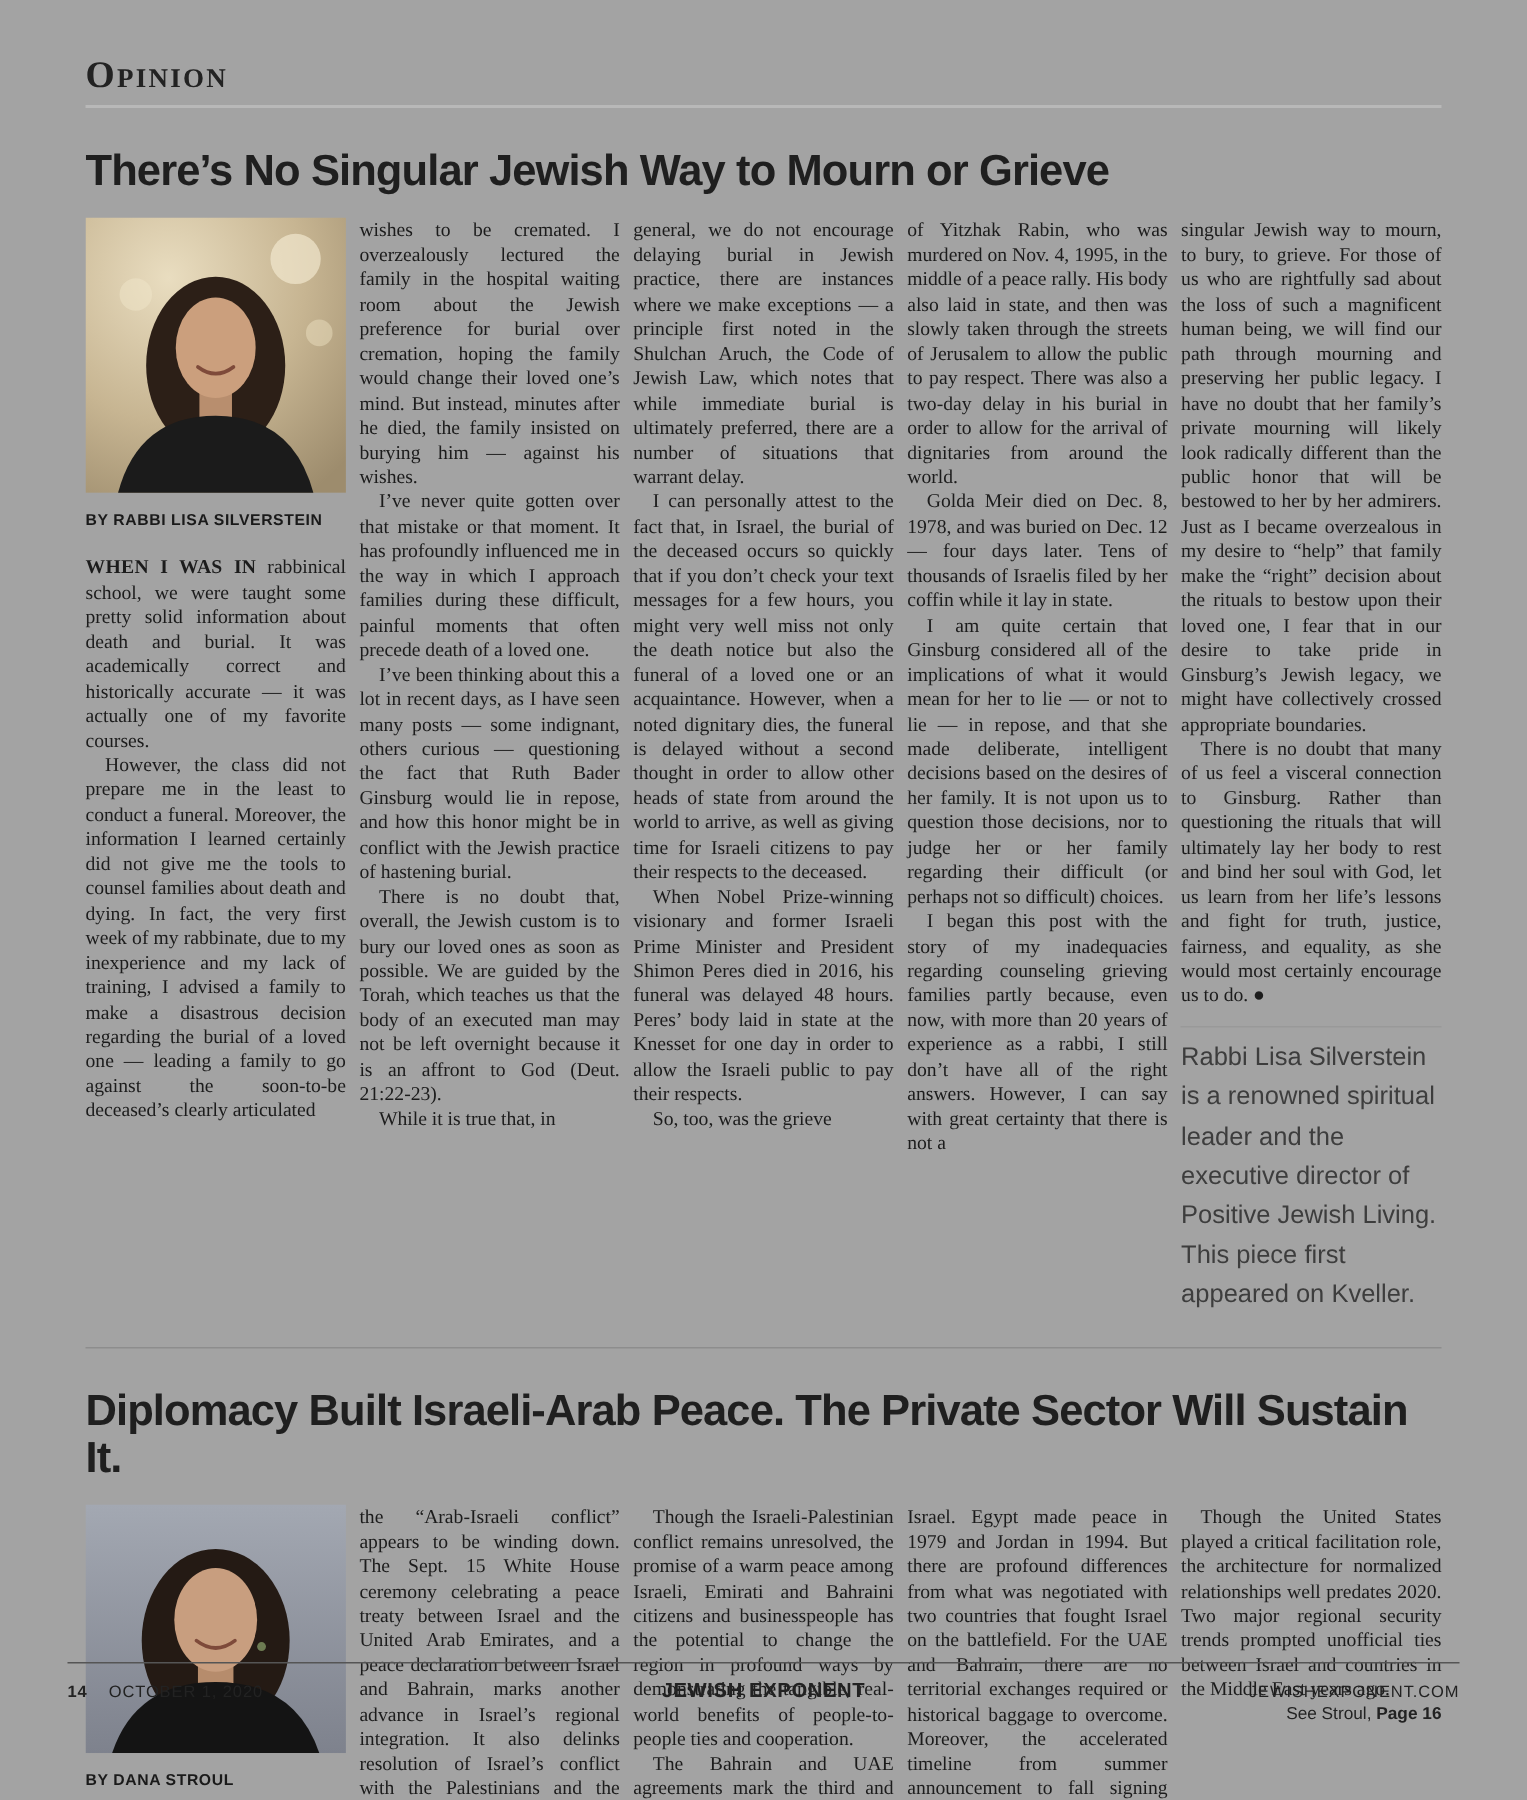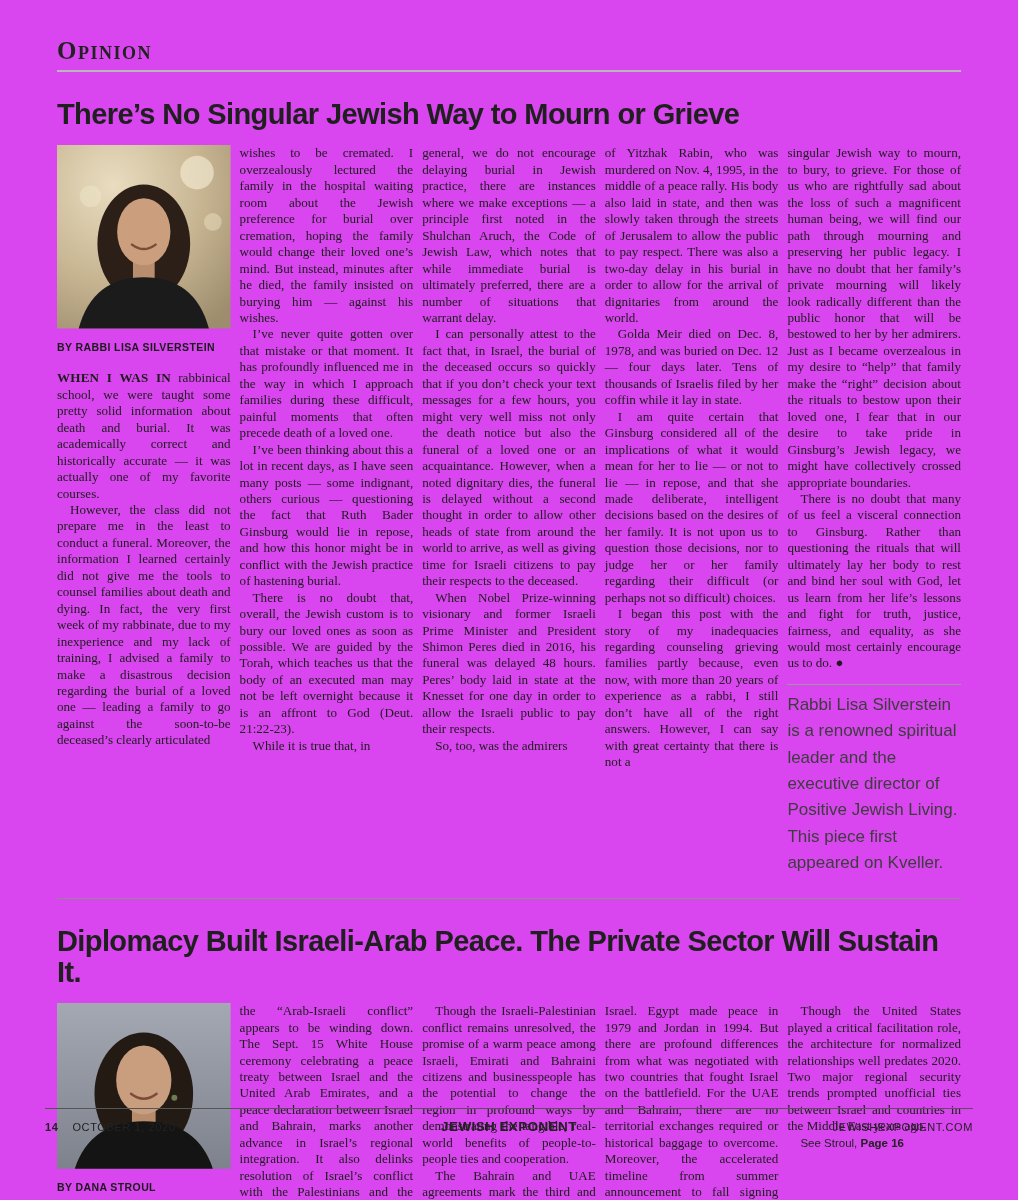--- a/index.html
+++ b/index.html
@@ -1,19 +1,19 @@
 <!DOCTYPE html>
 <html><head>
 <meta charset="utf-8">
 <style>
   html,body { margin:0; padding:0; background:#ffffff; }
   .page {
     width:1018px; height:1200px; margin:0 auto; position:relative;
     box-sizing:border-box; padding:38px 57px 0 57px;
-    background:#d946ef; color:#1c1c1c;
+    background:#a3a3a3; color:#1c1c1c;
     font-family:"Liberation Serif", serif;
     overflow:hidden;
   }
   
   .kicker {
     font-family:"Liberation Serif", serif;
     font-variant:small-caps; font-weight:700;
     font-size:25px; letter-spacing:1.5px; color:#222;
     line-height:1;
   }
@@ -47,21 +47,21 @@
   .bio {
     font-family:"Liberation Sans", sans-serif; font-size:17px;
     line-height:1.55; color:#3d3d3d; text-align:left;
     border-top:1px solid #999; margin-top:12px; padding-top:7px;
   }
   
   .article-divider { border:none; border-top:1px solid #8d8d8d; margin:22px 0 0 0; }
   
   .jump {
     font-family:"Liberation Sans", sans-serif; font-size:11.5px;
-    text-align:left; margin-top:10px; text-indent:0; color:#222;
+    text-align:right; margin-top:10px; text-indent:0; color:#222;
   }
   .jump .jump-page { font-weight:700; }
   
   .page-footer {
     position:absolute; left:45px; right:45px; top:1108px;
     border-top:1px solid #555; padding-top:10px;
     display:flex; align-items:baseline;
     font-family:"Liberation Sans", sans-serif; font-size:11px;
     letter-spacing:0.6px; color:#222;
   }
@@ -114,21 +114,21 @@
         <p>I’ve never quite gotten over that mistake or that moment. It has profoundly influenced me in the way in which I approach families during these difficult, painful moments that often precede death of a loved one.</p>
         <p>I’ve been thinking about this a lot in recent days, as I have seen many posts — some indignant, others curious — questioning the fact that Ruth Bader Ginsburg would lie in repose, and how this honor might be in conflict with the Jewish practice of hastening burial.</p>
         <p>There is no doubt that, overall, the Jewish custom is to bury our loved ones as soon as possible. We are guided by the Torah, which teaches us that the body of an executed man may not be left overnight because it is an affront to God (Deut. 21:22-23).</p>
         <p>While it is true that, in</p>
       </div>
 
       <div class="col">
         <p class="flush">general, we do not encourage delaying burial in Jewish practice, there are instances where we make exceptions — a principle first noted in the Shulchan Aruch, the Code of Jewish Law, which notes that while immediate burial is ultimately preferred, there are a number of situations that warrant delay.</p>
         <p>I can personally attest to the fact that, in Israel, the burial of the deceased occurs so quickly that if you don’t check your text messages for a few hours, you might very well miss not only the death notice but also the funeral of a loved one or an acquaintance. However, when a noted dignitary dies, the funeral is delayed without a second thought in order to allow other heads of state from around the world to arrive, as well as giving time for Israeli citizens to pay their respects to the deceased.</p>
         <p>When Nobel Prize-winning visionary and former Israeli Prime Minister and President Shimon Peres died in 2016, his funeral was delayed 48 hours. Peres’ body laid in state at the Knesset for one day in order to allow the Israeli public to pay their respects.</p>
-        <p>So, too, was the admirers</p>
+        <p>So, too, was the grieve</p>
       </div>
 
       <div class="col">
         <p class="flush">of Yitzhak Rabin, who was murdered on Nov. 4, 1995, in the middle of a peace rally. His body also laid in state, and then was slowly taken through the streets of Jerusalem to allow the public to pay respect. There was also a two-day delay in his burial in order to allow for the arrival of dignitaries from around the world.</p>
         <p>Golda Meir died on Dec. 8, 1978, and was buried on Dec. 12 — four days later. Tens of thousands of Israelis filed by her coffin while it lay in state.</p>
         <p>I am quite certain that Ginsburg considered all of the implications of what it would mean for her to lie — or not to lie — in repose, and that she made deliberate, intelligent decisions based on the desires of her family. It is not upon us to question those decisions, nor to judge her or her family regarding their difficult (or perhaps not so difficult) choices.</p>
         <p>I began this post with the story of my inadequacies regarding counseling grieving families partly because, even now, with more than 20 years of experience as a rabbi, I still don’t have all of the right answers. However, I can say with great certainty that there is not a</p>
       </div>
 
       <div class="col">

